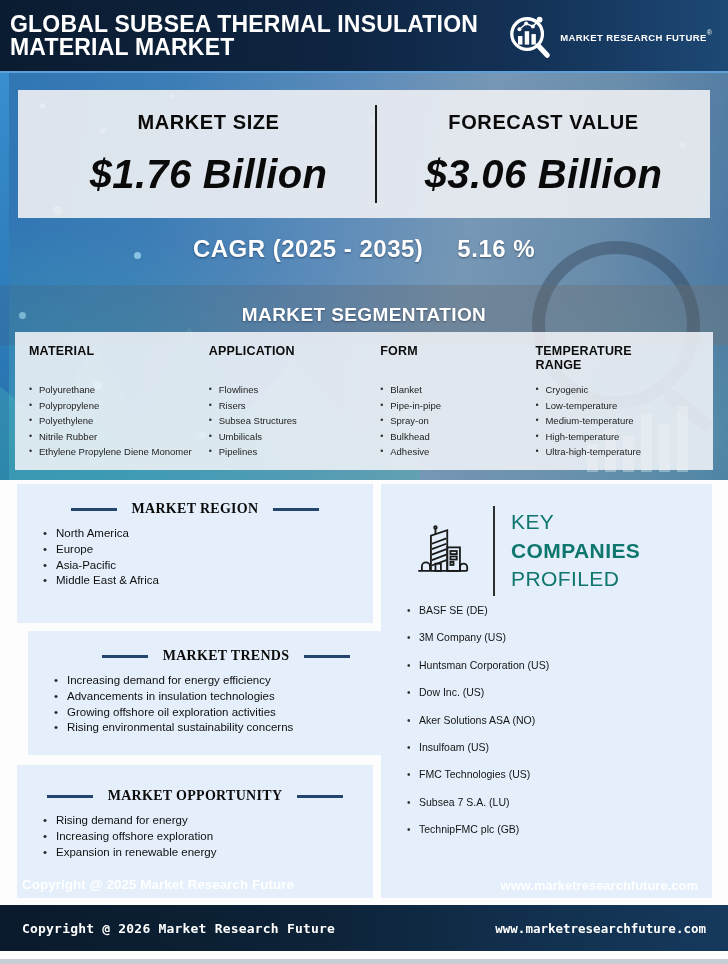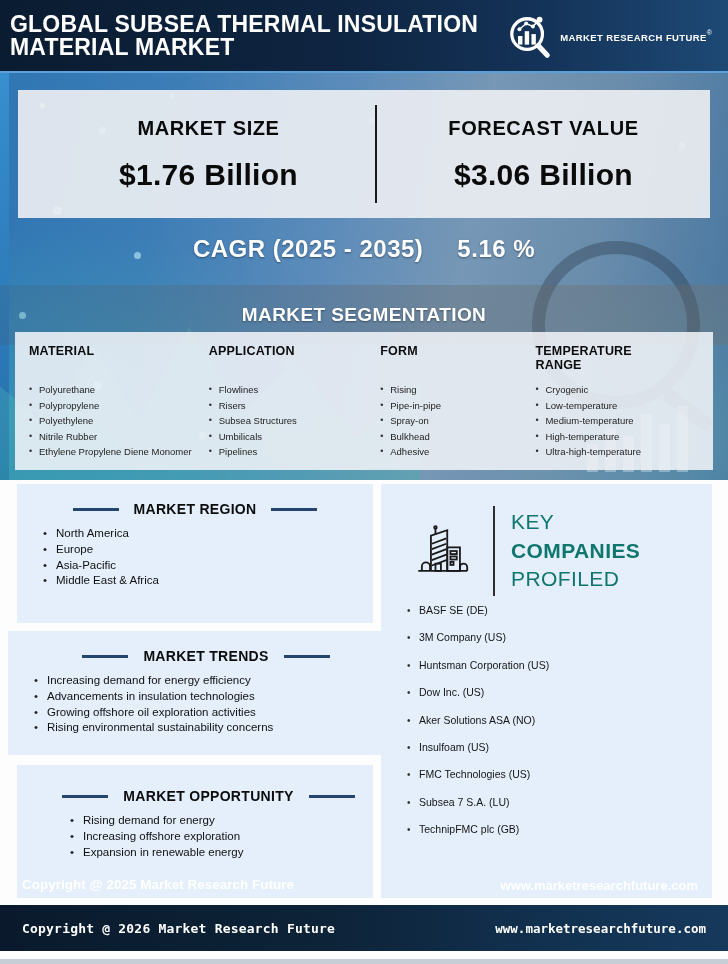--- a/index.html
+++ b/index.html
@@ -48,21 +48,21 @@
   .chart-bars-decoration i { display:block; width:11px; background:rgba(235,250,250,0.35); }
   .area-chart-decoration { position:absolute; left:0; bottom:0; width:420px; height:170px;
     background:linear-gradient(180deg, rgba(110,220,210,0.20), rgba(60,180,170,0.35));
     clip-path:polygon(0 100%, 0 45%, 12% 70%, 22% 20%, 33% 65%, 45% 10%, 58% 60%, 70% 30%, 85% 75%, 100% 40%, 100% 100%); }
 
   
   .stats-panel { position:absolute; left:18px; top:17px; width:692px; height:128px;
     background:rgba(235,238,242,0.92); display:flex; align-items:center;padding-left:24px; }
   .stat { flex:1; text-align:center; color:#0a0a0a; }
   .stat-label { font-size:20px; font-weight:bold; letter-spacing:0.6px; }
-  .stat-value { font-size:30px; font-weight:bold; margin-top:18px; letter-spacing:0.3px; }
+  .stat-value { font-size:40px; font-weight:bold; margin-top:18px; letter-spacing:0.3px;font-style:italic; }
   .stat-divider { width:2px; height:98px; background:#1b1b1b; }
 
   
   .cagr-row { position:absolute; left:0; top:162px; width:100%; text-align:center;
     color:#ffffff; font-size:24px; font-weight:bold; letter-spacing:0.5px;
     text-shadow:0 1px 2px rgba(10,25,45,0.5); }
   .cagr-value { margin-left:34px; }
 
   
   .seg-band { position:absolute; left:0; top:212px; width:100%; height:60px;
@@ -77,25 +77,25 @@
   .seg-heading { font-size:12.5px; font-weight:bold; color:#0c0c0c; line-height:13.5px;
     height:37px; max-width:118px; letter-spacing:0.2px; }
   .seg-col ul { list-style:none; }
   .seg-col li { font-size:9.5px; color:#1d1d1d; line-height:15.6px; position:relative; padding-left:10px; white-space:nowrap; }
   .seg-col li::before { content:"•"; position:absolute; left:0; top:0; font-size:9px; color:#333; }
 
   
   .main { position:absolute; top:480px; left:0; width:728px; height:425px; background:#fdfdfe; }
   .box { position:absolute; background:#e4effb; }
   .box-region { left:17px; top:4px; width:356px; height:139px; }
-  .box-trends { left:8px; top:151px; width:396px; height:124px; }
-  .box-opportunity { left:17px; top:285px; width:356px; height:133px;padding-left:27px; }
+  .box-trends { left:28px; top:151px; width:396px; height:124px; }
+  .box-opportunity { left:17px; top:285px; width:356px; height:133px; }
   .box-companies { left:381px; top:4px; width:331px; height:414px; }
 
-  .box-title-row { display:flex; align-items:center; justify-content:center; gap:15px; padding-top:17px; }
+  .box-title-row { display:flex; align-items:center; justify-content:center; gap:15px; padding-top:17px;font-family:Liberation Serif, serif; }
   .box-opportunity .box-title-row { padding-top:23px; }
   .dash { width:46px; height:3px; background:#24466e; }
   .box-title { font-size:14px; font-weight:bold; color:#0c0c0c; letter-spacing:0.3px; }
   .box ul { list-style:none; margin-top:9px; padding-left:26px; }
   .box li { font-size:11.5px; color:#101010; line-height:15.8px; position:relative; padding-left:13px; }
   .box li::before { content:"•"; position:absolute; left:0; top:0; color:#222; }
 
   
   .companies-header { display:flex; align-items:center; padding:22px 0 0 30px; }
   .companies-icon svg { width:58px; height:56px; display:block; }
@@ -201,21 +201,21 @@
           <li>Flowlines</li>
           <li>Risers</li>
           <li>Subsea Structures</li>
           <li>Umbilicals</li>
           <li>Pipelines</li>
         </ul>
       </div>
       <div class="seg-col">
         <div class="seg-heading">FORM</div>
         <ul>
-          <li>Rising</li>
+          <li>Blanket</li>
           <li>Pipe-in-pipe</li>
           <li>Spray-on</li>
           <li>Bulkhead</li>
           <li>Adhesive</li>
         </ul>
       </div>
       <div class="seg-col">
         <div class="seg-heading">TEMPERATURE RANGE</div>
         <ul>
           <li>Cryogenic</li>

